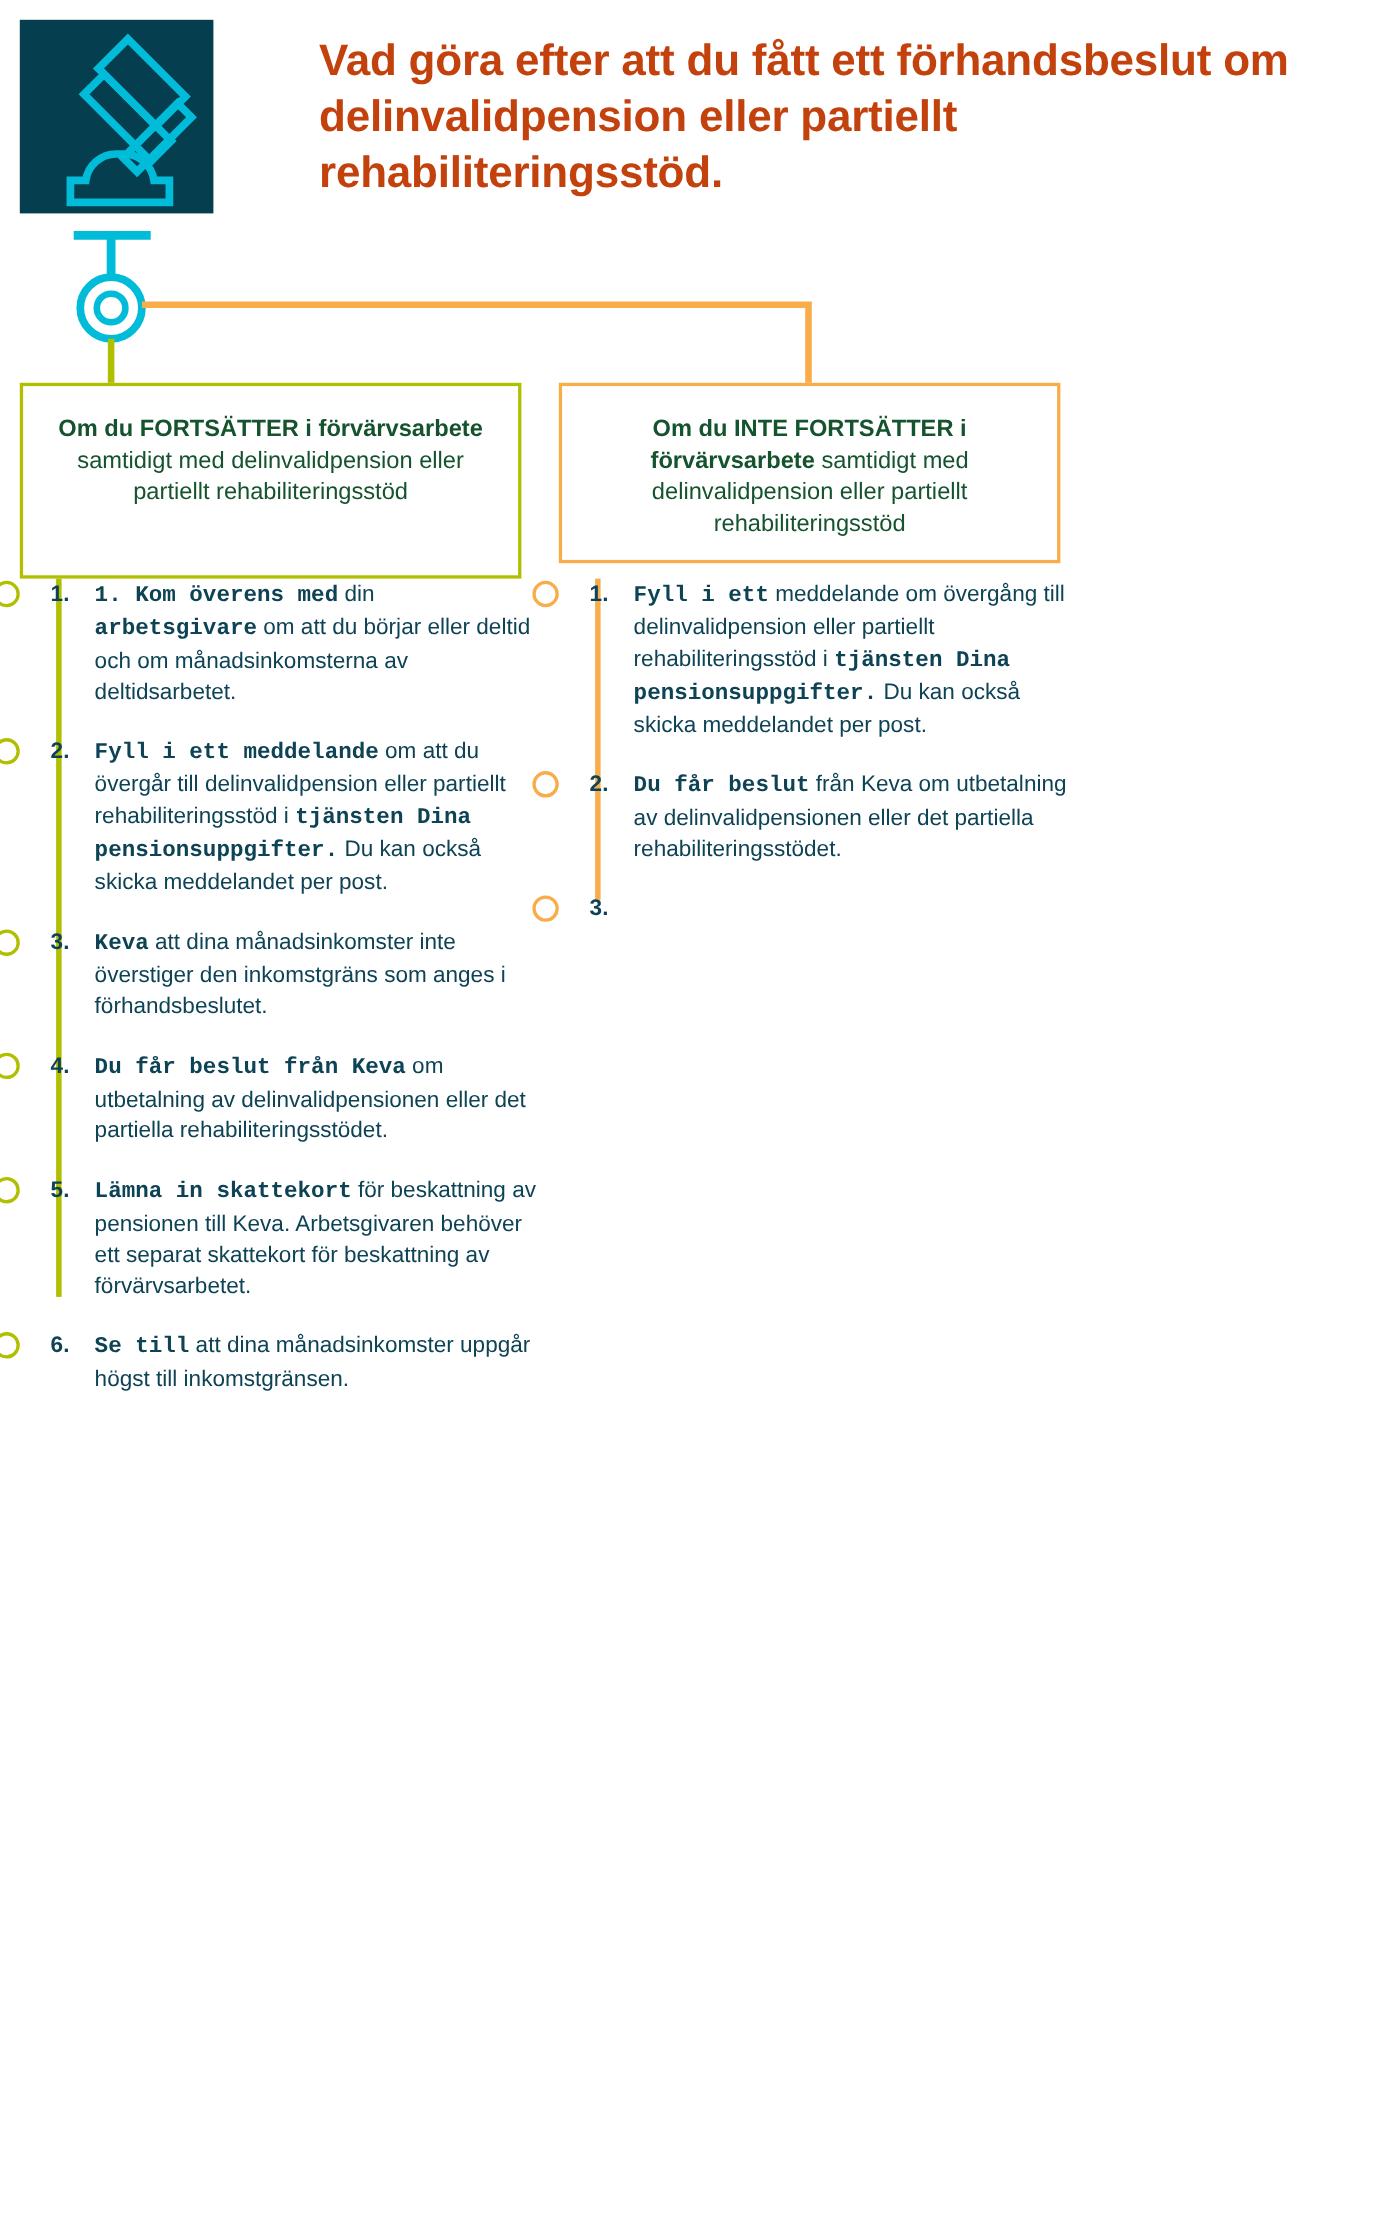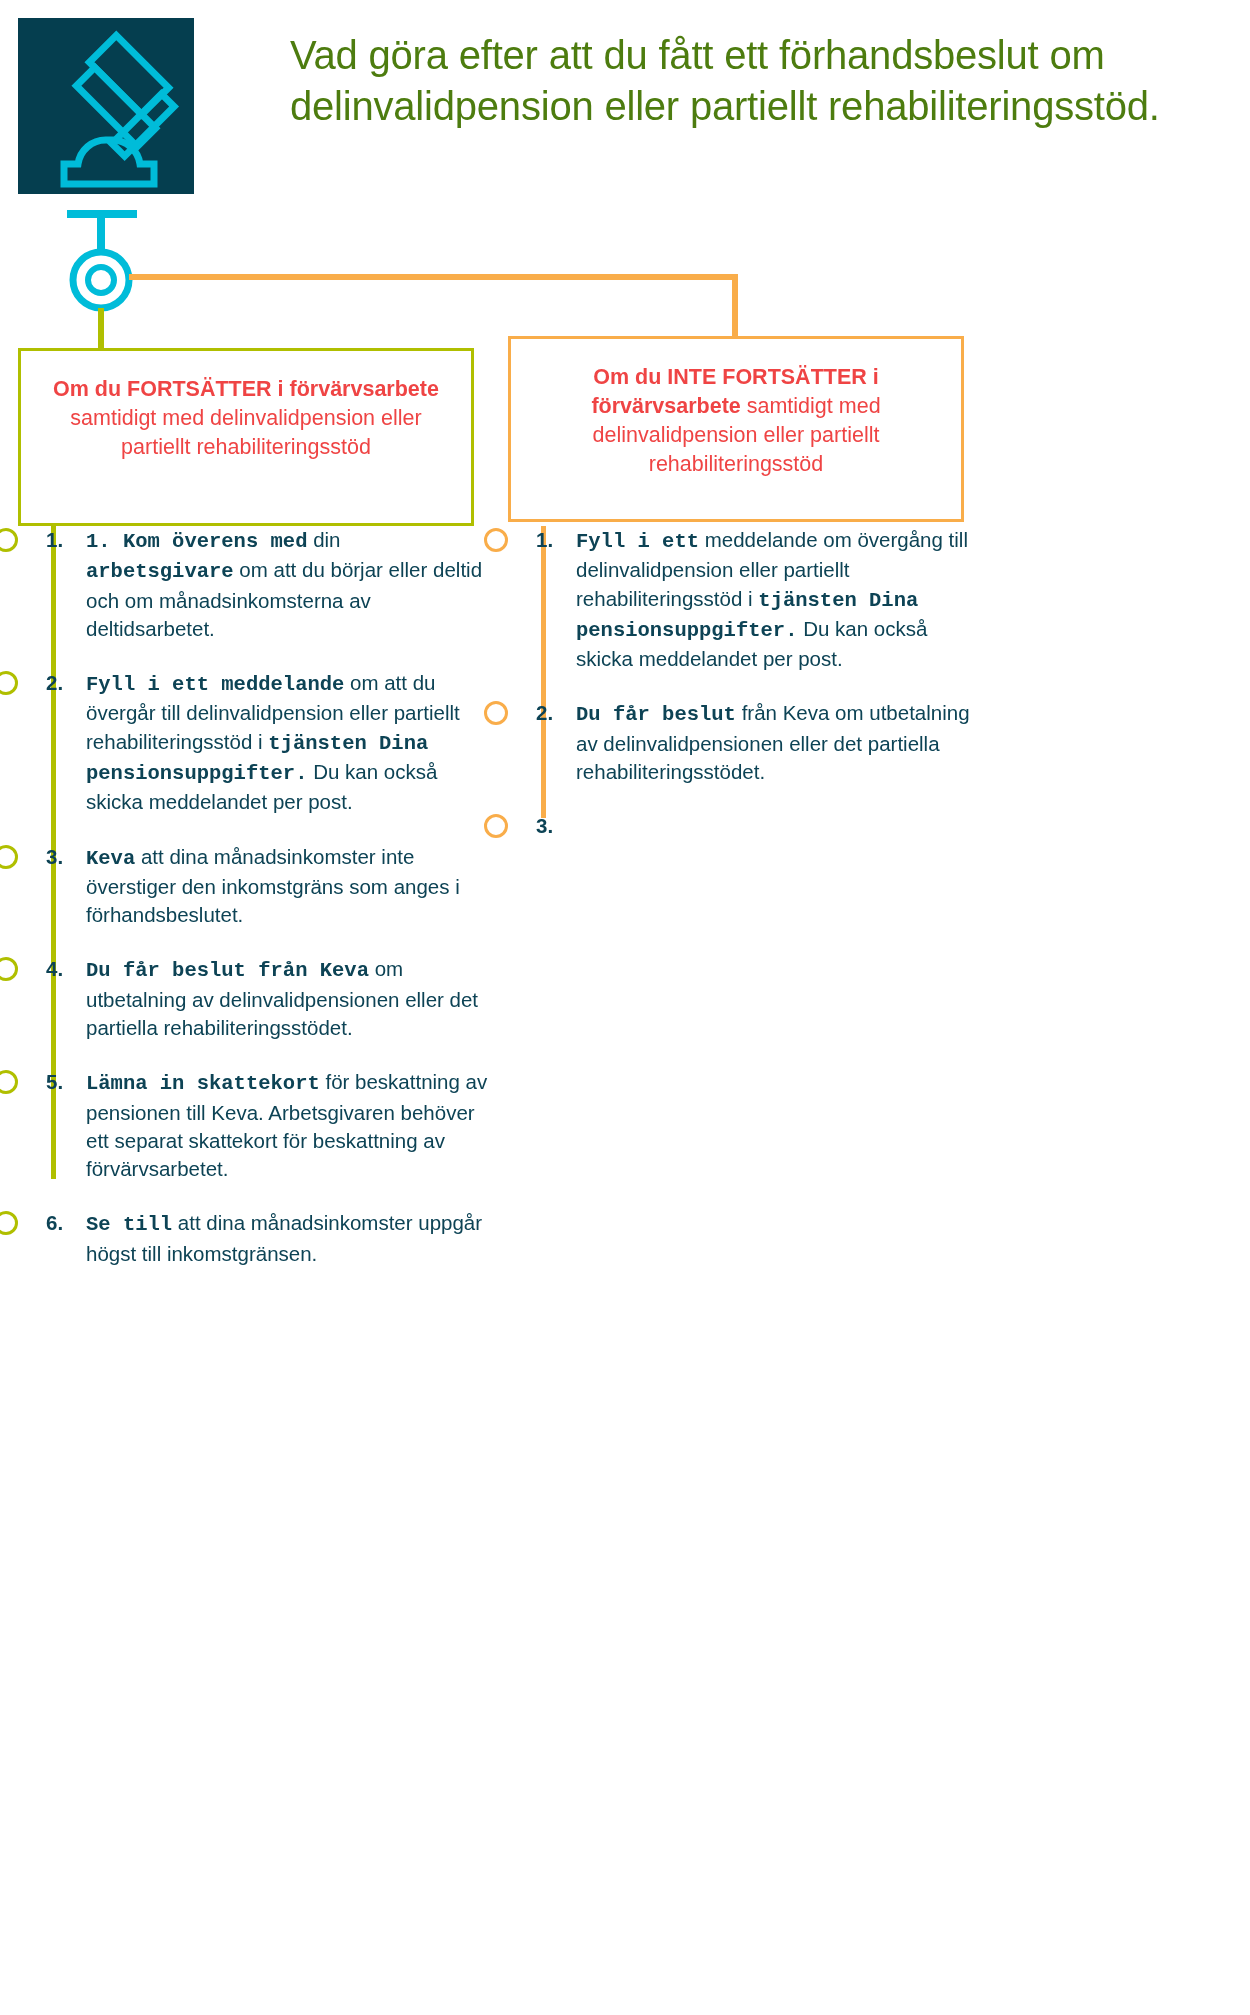--- a/index.html
+++ b/index.html
@@ -25,22 +25,22 @@
     width:176px; height:176px;
     background:#053e4f;
   }
   .icon-box svg{display:block;}
   .header-title{
     position:absolute;
     left:290px; top:30px;
     width:920px;
     font-size:40px;
     line-height:1.28;
-    font-weight:400;
-    color:#4d7c0f;
+    font-weight:700;
+    color:#c2410c;
     letter-spacing:-0.2px;
   }
 
   
   .connector{
     position:absolute;
     left:0; top:180px;
     width:1250px; height:190px;
     pointer-events:none;
   }
@@ -52,29 +52,29 @@
     background:#ffffff;
     text-align:center;
     padding:24px 20px 22px 20px;
   }
   .box-left{
     left:18px; top:348px;
     width:456px; height:178px;
     border:3px solid #b0bf00;
   }
   .box-right{
-    left:508px; top:336px;
-    width:456px; height:186px;
+    left:508px; top:348px;
+    width:456px; height:164px;
     border:3px solid #f9ad4a;
   }
   .box p{
     margin:0;
     font-size:21.5px;
     line-height:1.35;
-    color:#ef4444;
+    color:#14532d;
     font-weight:400;
   }
   .box b{font-weight:700;}
 
   
   .col{
     position:absolute;
     box-sizing:border-box;
   }
   .col-left{ left:18px; top:526px; width:470px; }

